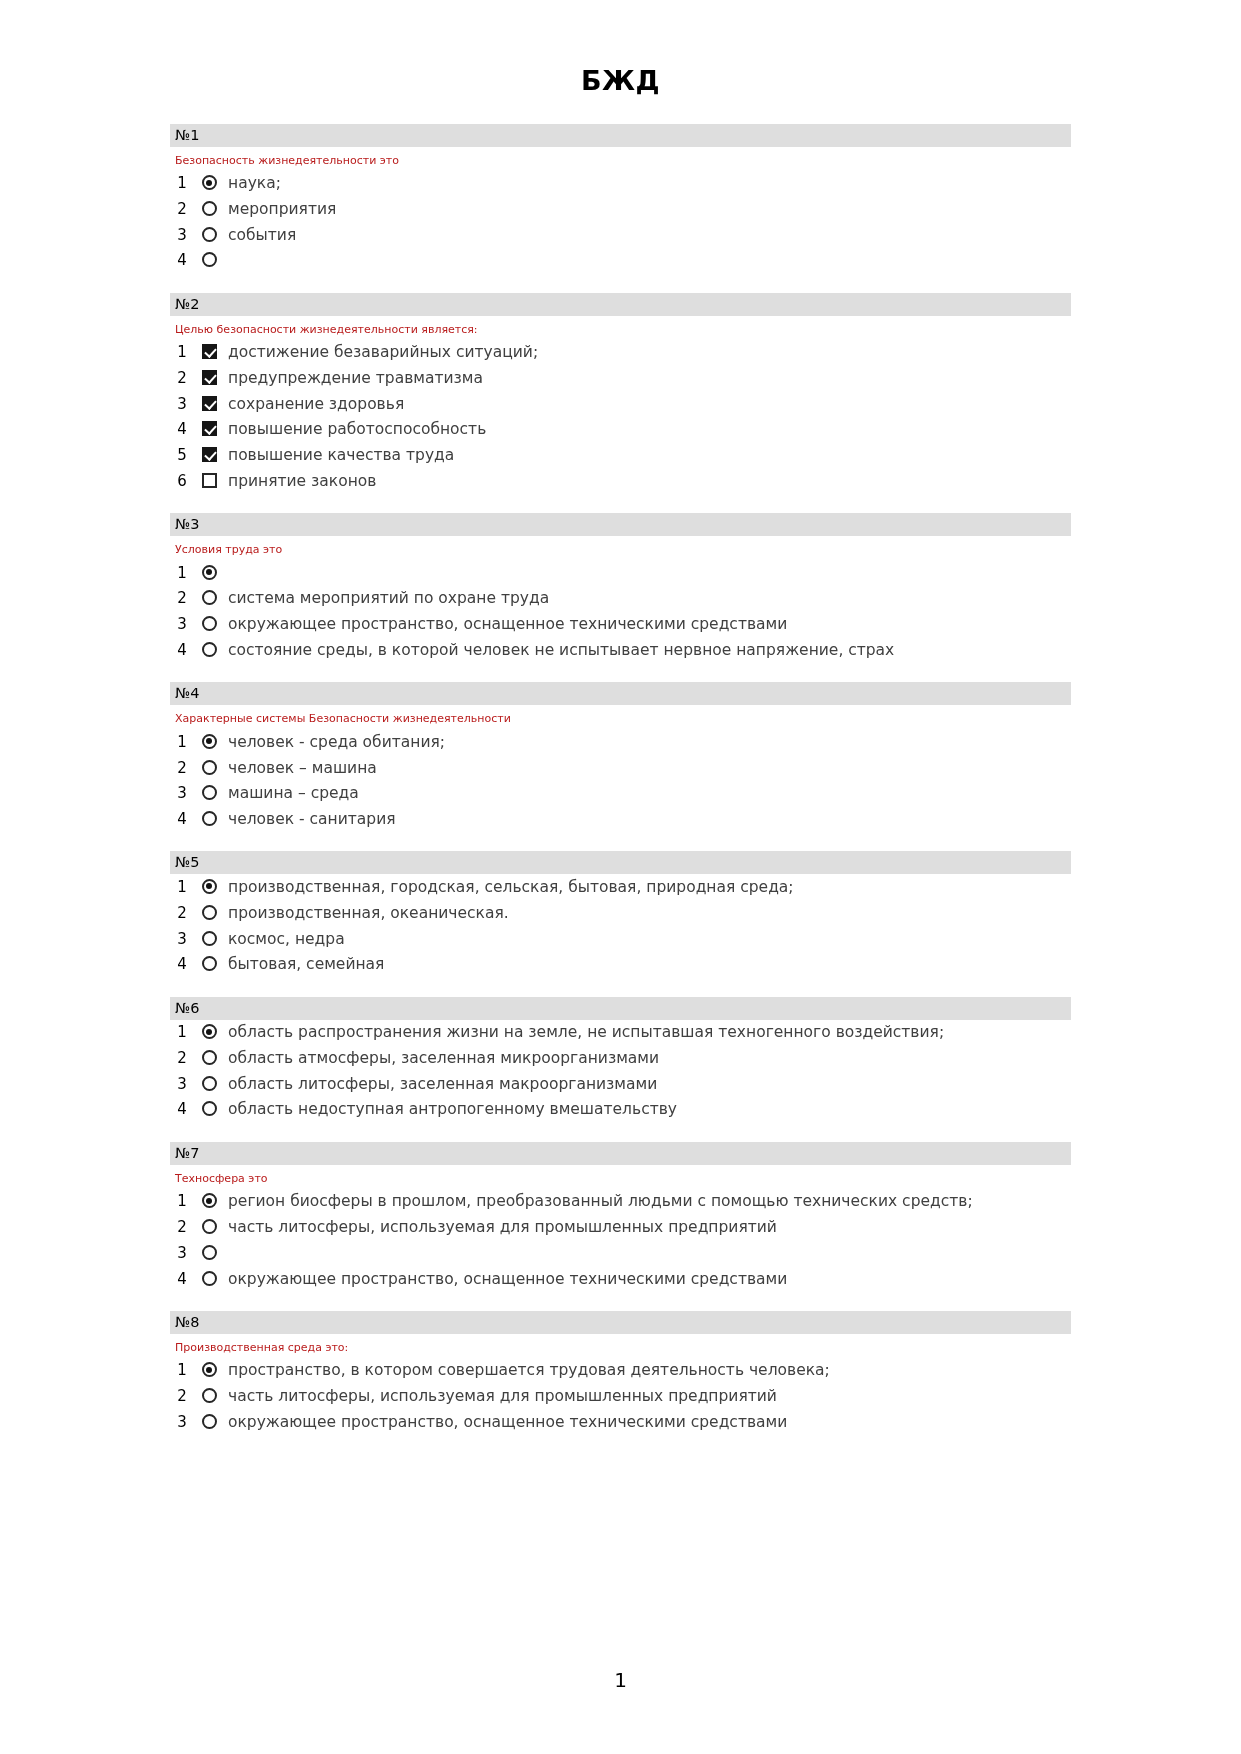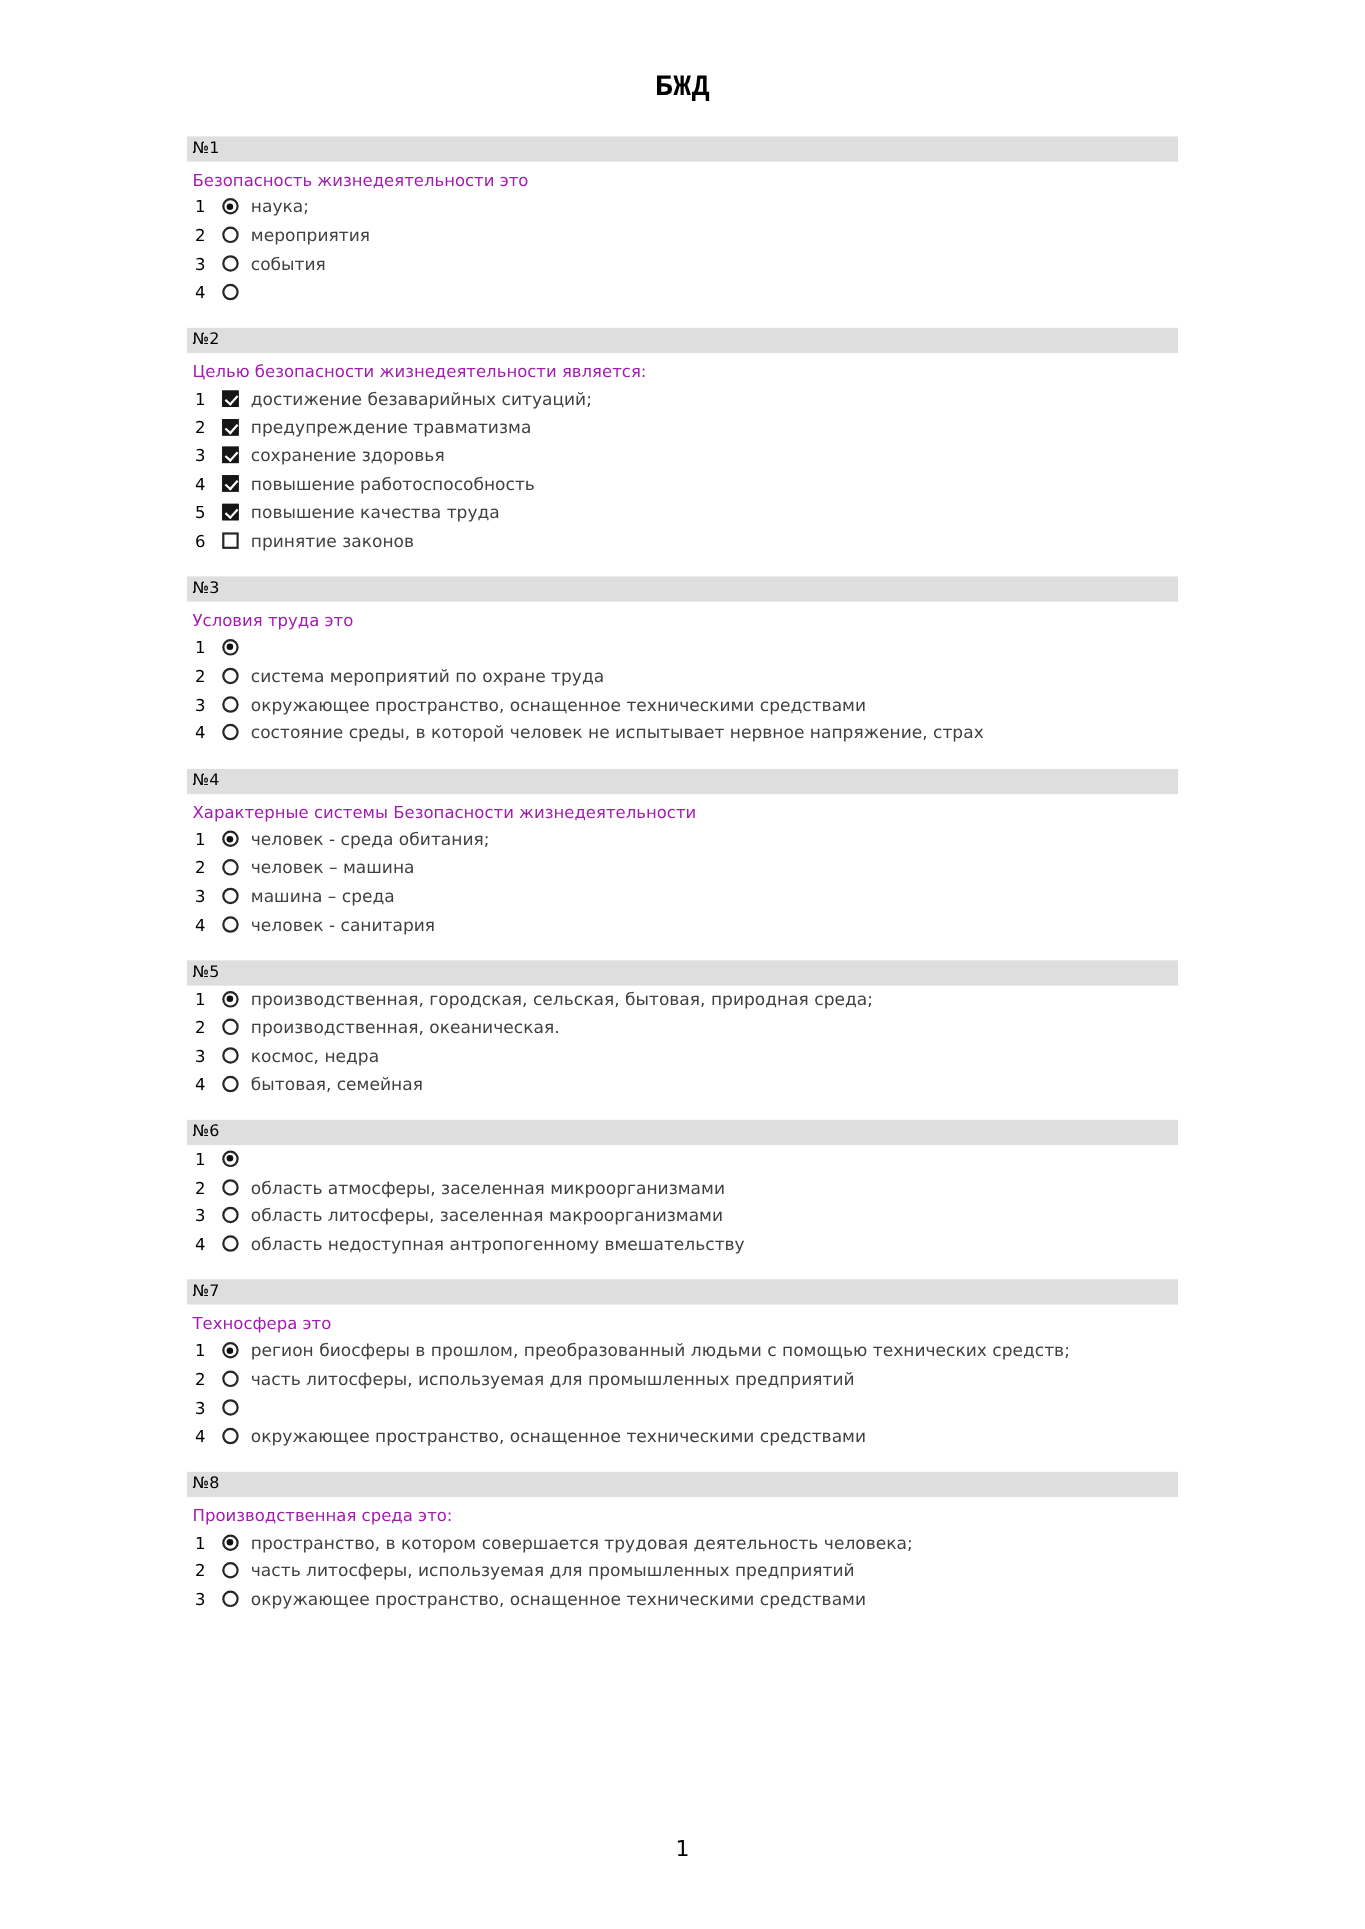--- a/index.html
+++ b/index.html
@@ -23,44 +23,43 @@
   }
   .doc-title {
     text-align: center;
     font-size: 27px;
     font-weight: bold;
     letter-spacing: 0.5px;
     margin: 0;
     padding-top: 66px;
     padding-bottom: 0;
     line-height: 1.1;
-    font-family: Liberation Mono, monospace;
   }
   .content {
     margin: 0 auto;
     width: 901px;
     padding-top: 28px;
   }
   .qblock {
     margin-bottom: 19px;
   }
   .qnum-bar {
     background: #dedede;
     height: 23px;
     line-height: 23px;
     font-size: 14.5px;
     padding-left: 5px;
     color: #000;
     letter-spacing: 0.1px;
   }
   .qtext {
-    font-size: 15px;
+    font-size: 11px;
     line-height: 1.35;
     padding: 7px 0 2px 5px;
-    color: #a21caf;
+    color: #b91c1c;
   }
   .options {
     margin: 0;
     padding: 0;
     list-style: none;
   }
   .opt {
     display: flex;
     align-items: flex-start;
     padding: 2.5px 0;
@@ -334,20 +333,21 @@
         </ul>
       </div>
       <div class="qblock">
         <div class="qnum-bar">№6</div>
         <ul class="options">
           <li class="opt">
             <span class="opt-num">1</span>
             <span class="opt-ctrl">
               <span class="radio checked"></span>
             </span>
+            <span class="opt-label">область распространения жизни на земле, не испытавшая техногенного воздействия;</span>
           </li>
           <li class="opt">
             <span class="opt-num">2</span>
             <span class="opt-ctrl">
               <span class="radio"></span>
             </span>
             <span class="opt-label">область атмосферы, заселенная микроорганизмами</span>
           </li>
           <li class="opt">
             <span class="opt-num">3</span>

